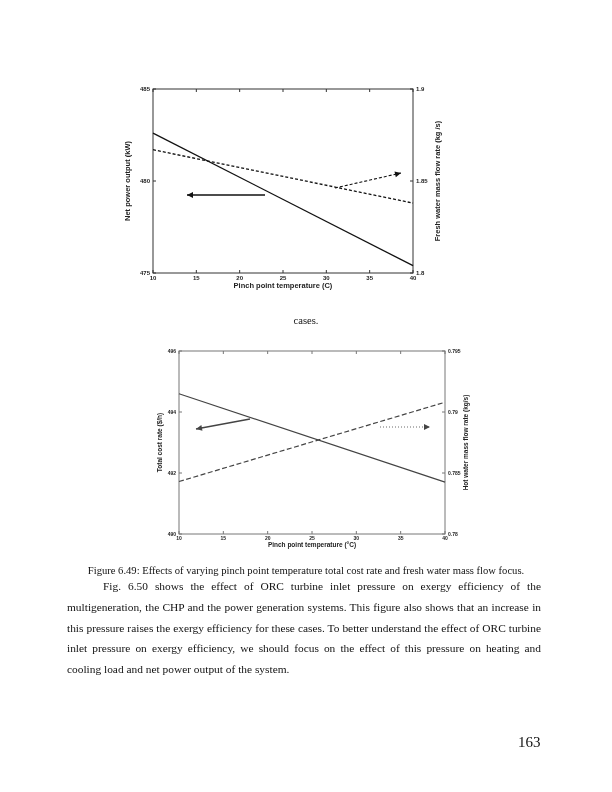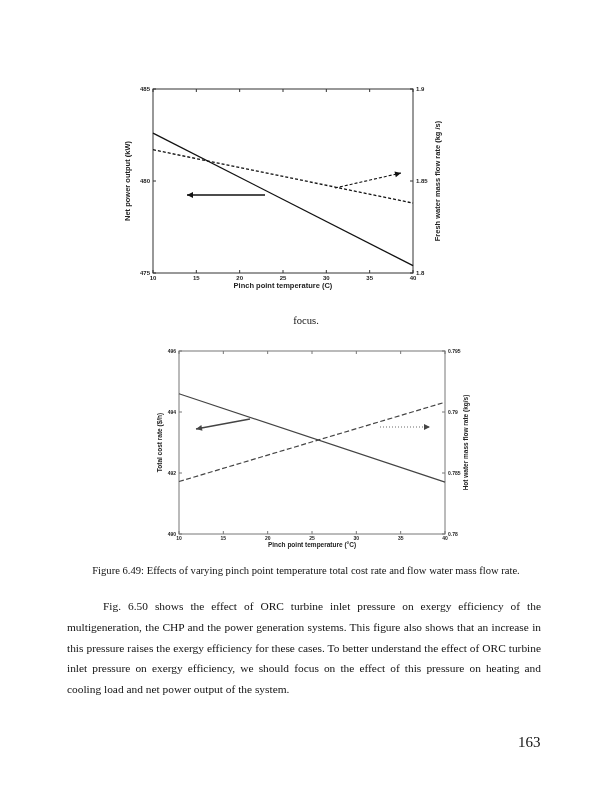--- a/index.html
+++ b/index.html
@@ -59,21 +59,21 @@
       <text x="0" y="0" font-size="7.5" text-anchor="middle" fill="#222" transform="translate(320,101) rotate(-90)">Fresh water mass flow rate (kg /s)</text>
       <polyline points="33,53.1599999999996 293,185.6400000000004" fill="none" stroke="#111" stroke-width="1.3"></polyline>
       <polyline points="33,69.71999999999993 293,123.07999999999984" fill="none" stroke="#111" stroke-width="1.3" stroke-dasharray="3,2"></polyline>
       <line x1="145" y1="115" x2="67" y2="115" stroke="#111" stroke-width="1.3"></line>
       <polygon points="67,115 73,112 73,118" fill="#111"></polygon>
       <line x1="215" y1="108" x2="281" y2="93" stroke="#111" stroke-width="1.1" stroke-dasharray="3,2"></line>
       <polygon points="281,93 275.8140661760182,97.25512518890818 274.48433955448434,91.40432805415944" fill="#111"></polygon>
     </svg>
 </div>
 <div class="caption" style="top:314px;">
-  <div>focus.</div>
+  <div>cases.</div>
 </div>
 
 <div class="chart" style="left:150px; top:340px;">
   <svg id="chart2" width="330" height="220" class="axis-font">
       <rect x="29" y="11" width="266" height="183" fill="none" stroke="#777" stroke-width="1"></rect>
       <line x1="29" y1="194" x2="29" y2="191" stroke="#777"></line>
       <line x1="29" y1="11" x2="29" y2="14" stroke="#777"></line>
       <text x="29" y="200" font-size="5" text-anchor="middle" fill="#222">10</text>
       <line x1="73.33333333333333" y1="194" x2="73.33333333333333" y2="191" stroke="#777"></line>
       <line x1="73.33333333333333" y1="11" x2="73.33333333333333" y2="14" stroke="#777"></line>
@@ -113,19 +113,19 @@
       <text x="0" y="0" font-size="6.5" text-anchor="middle" fill="#222" transform="translate(12,102.5) rotate(-90)">Total cost rate ($/h)</text>
       <text x="0" y="0" font-size="6.5" text-anchor="middle" fill="#222" transform="translate(318,102.5) rotate(-90)">Hot water mass flow rate (kg/s)</text>
       <polyline points="29,53.69999999999931 295,142.15000000000035" fill="none" stroke="#444" stroke-width="1.2"></polyline>
       <polyline points="29,141.54000000000042 295,62.24000000000109" fill="none" stroke="#444" stroke-width="1.2" stroke-dasharray="5,2.5"></polyline>
       <line x1="100" y1="79" x2="46" y2="89" stroke="#444" stroke-width="1.3"></line>
       <polygon points="46,89 51.35342424935984,84.95761842395278 52.44595981045368,90.85731045385954" fill="#444"></polygon>
       <line x1="230" y1="87" x2="280" y2="87" stroke="#444" stroke-width="0.8" stroke-dasharray="1,2"></line>
       <polygon points="280,87 274,90 274,84" fill="#444"></polygon>
     </svg>
 </div>
-<div class="caption" style="top:564px;">Figure 6.49: Effects of varying pinch point temperature total cost rate and flow water mass flow rate.</div>
+<div class="caption" style="top:564px;">Figure 6.49: Effects of varying pinch point temperature total cost rate and fresh water mass flow focus.</div>
 
-<div class="body-text" style="top:596px;">
+<div class="body-text" style="top:576px;">
   <p>Fig. 6.50 shows the effect of ORC turbine inlet pressure on exergy efficiency of the multigeneration, the CHP and the power generation systems. This figure also shows that an increase in this pressure raises the exergy efficiency for these cases. To better understand the effect of ORC turbine inlet pressure on exergy efficiency, we should focus on the effect of this pressure on heating and cooling load and net power output of the system.</p>
 </div>
 
 <div class="page-number">163</div>
 
 </body></html>

